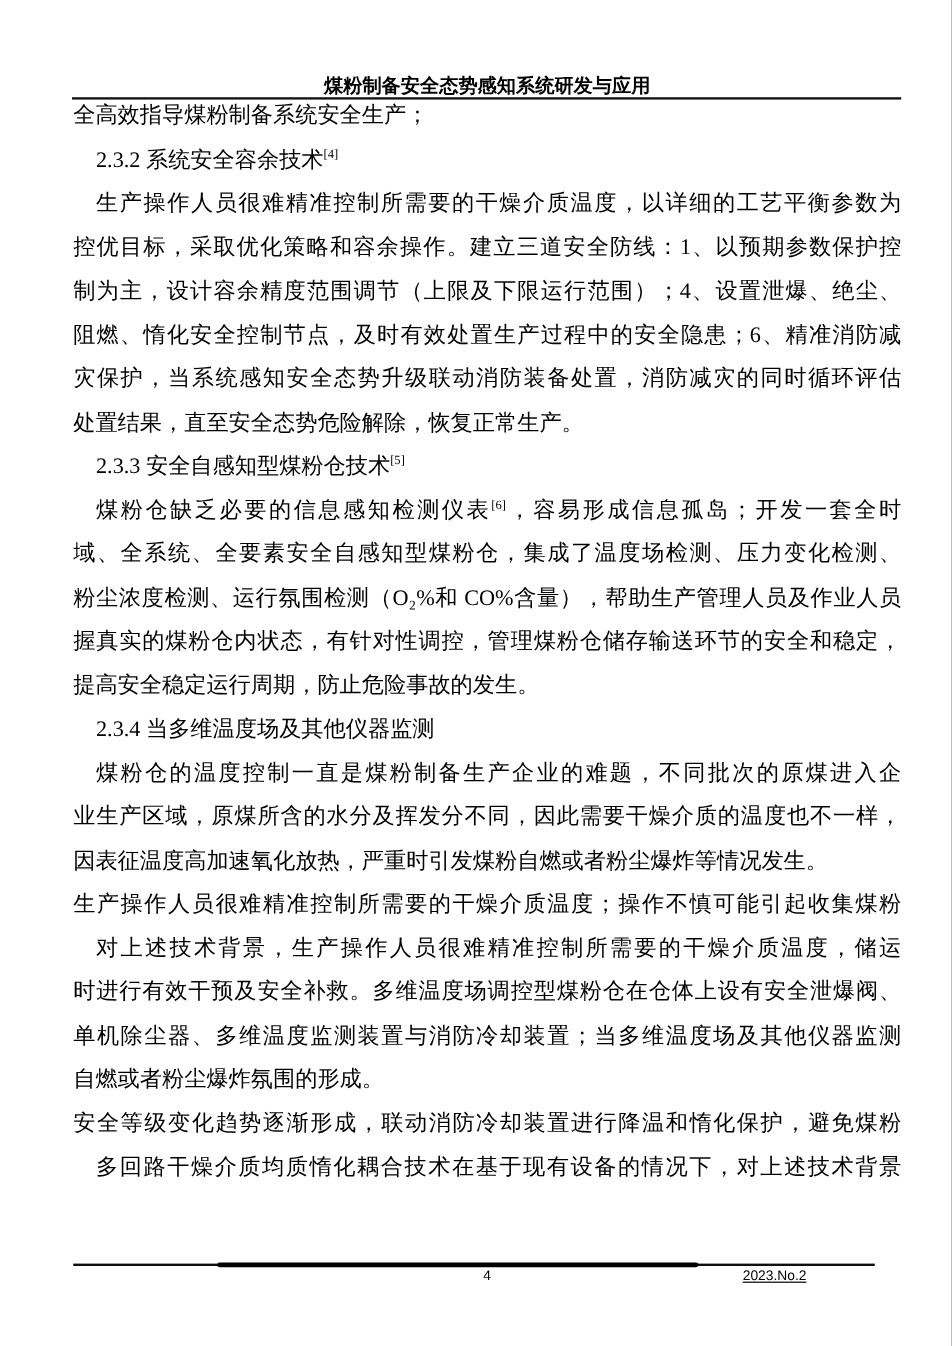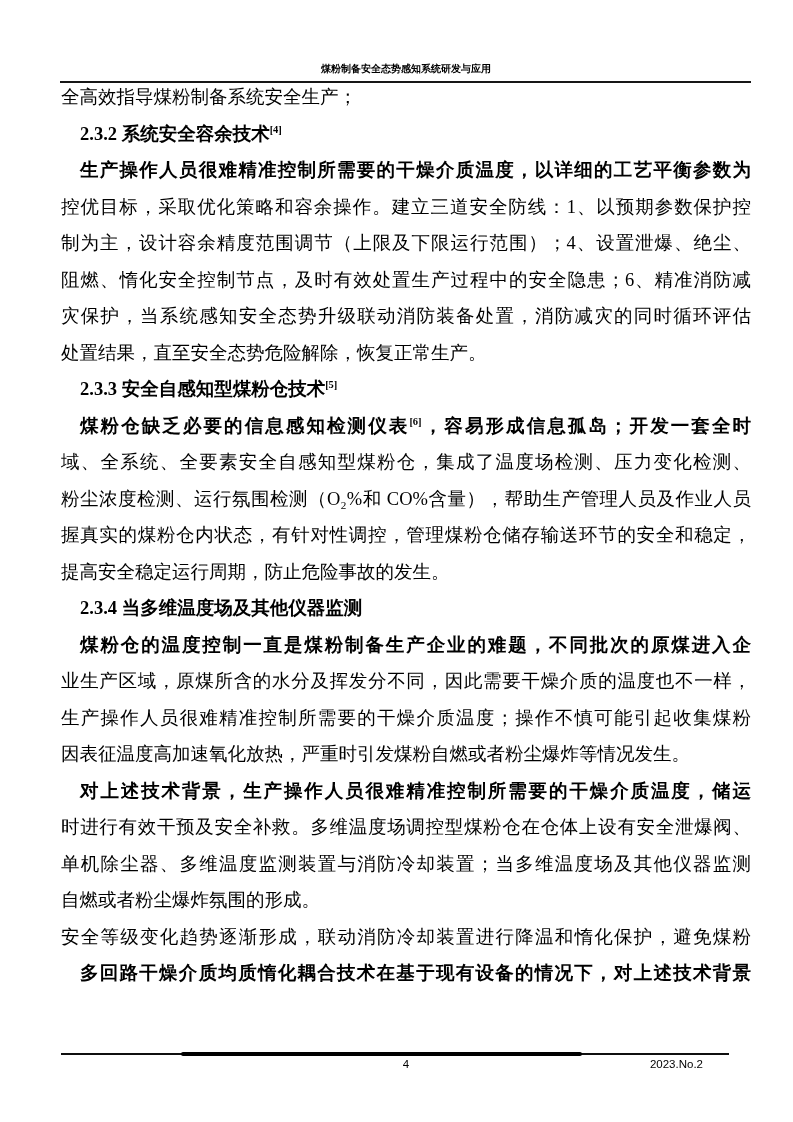--- a/index.html
+++ b/index.html
@@ -8,21 +8,21 @@
     width:793px; height:1122px;
     margin:0 auto;
     background:#ffffff;
     color:#000;
     font-family:"Liberation Serif","DejaVu Serif",serif;
     overflow:hidden;
   }
   .header-title {
     position:absolute; top:62px; left:61px; width:690px;
     text-align:center;
-    font-size:10px; font-weight:bold;
+    font-size:16px; font-weight:bold;
     white-space:nowrap;
   }
   .header-rule {
     position:absolute; top:81px; left:60px; width:691px; height:2px;
     background:#161616;
   }
   .content {
     position:absolute; top:79px; left:61px; width:690px;
   }
   .line {
@@ -31,21 +31,21 @@
     white-space:nowrap;
     overflow:visible;
   }
   .line.justify {
     white-space:normal;
     overflow:hidden;
     text-align:justify;
     text-align-last:justify;
     text-justify:inter-character;
   }
-  .line.indent { text-indent:19px;font-weight:bold; }
+  .line.indent { text-indent:19px; }
   sup.ref {
     font-size:10.5px;
     line-height:0;
     vertical-align:7px;
     letter-spacing:0;
   }
   .footer-rule {
     position:absolute; top:1053px; left:61px; width:668px; height:2px;
     background:#0f0f0f;
   }
@@ -53,24 +53,25 @@
     content:""; position:absolute; left:18%; right:22%; top:-1px; height:4px;
     background:#000; border-radius:2px;
   }
   .footer-page {
     position:absolute; top:1058px; left:61px; width:690px;
     text-align:center;
     font-family:"Liberation Sans","DejaVu Sans",sans-serif;
     font-size:11.5px;
   }
   .footer-issue {
-    position:absolute; top:1058px; left:75px; width:628px;
+    position:absolute; top:1058px; left:44px; width:628px;
     text-align:right;
     font-family:"Liberation Sans","DejaVu Sans",sans-serif;
     font-size:11.5px;
+    text-decoration:underline;
   }
 </style>
 </head>
 <body>
 
 <div class="page">
 
   <div class="header-title">煤粉制备安全态势感知系统研发与应用</div>
   <div class="header-rule"></div>
 
@@ -85,22 +86,22 @@
     <div class="line">处置结果，直至安全态势危险解除，恢复正常生产。</div>
     <div class="line indent"><span>2.3.3 安全自感知型煤粉仓技术</span><sup class="ref">[5]</sup></div>
     <div class="line indent justify"><span>煤粉仓缺乏必要的信息感知检测仪表</span><sup class="ref">[6]</sup><span>，容易形成信息孤岛；开发一套全时</span></div>
     <div class="line justify">域、全系统、全要素安全自感知型煤粉仓，集成了温度场检测、压力变化检测、</div>
     <div class="line justify">粉尘浓度检测、运行氛围检测（O₂%和 CO%含量），帮助生产管理人员及作业人员掌</div>
     <div class="line justify">握真实的煤粉仓内状态，有针对性调控，管理煤粉仓储存输送环节的安全和稳定，</div>
     <div class="line">提高安全稳定运行周期，防止危险事故的发生。</div>
     <div class="line indent">2.3.4 当多维温度场及其他仪器监测</div>
     <div class="line indent justify">煤粉仓的温度控制一直是煤粉制备生产企业的难题，不同批次的原煤进入企</div>
     <div class="line justify">业生产区域，原煤所含的水分及挥发分不同，因此需要干燥介质的温度也不一样，</div>
+    <div class="line">因表征温度高加速氧化放热，严重时引发煤粉自燃或者粉尘爆炸等情况发生。</div>
     <div class="line justify">生产操作人员很难精准控制所需要的干燥介质温度；操作不慎可能引起收集煤粉</div>
-    <div class="line">因表征温度高加速氧化放热，严重时引发煤粉自燃或者粉尘爆炸等情况发生。</div>
     <div class="line indent justify">对上述技术背景，生产操作人员很难精准控制所需要的干燥介质温度，储运</div>
     <div class="line justify">时进行有效干预及安全补救。多维温度场调控型煤粉仓在仓体上设有安全泄爆阀、</div>
     <div class="line justify">单机除尘器、多维温度监测装置与消防冷却装置；当多维温度场及其他仪器监测</div>
     <div class="line">自燃或者粉尘爆炸氛围的形成。</div>
     <div class="line justify">安全等级变化趋势逐渐形成，联动消防冷却装置进行降温和惰化保护，避免煤粉</div>
     <div class="line indent justify">多回路干燥介质均质惰化耦合技术在基于现有设备的情况下，对上述技术背景</div>
   </div>
 
   <div class="footer-rule"></div>
   <div class="footer-page">4</div>

